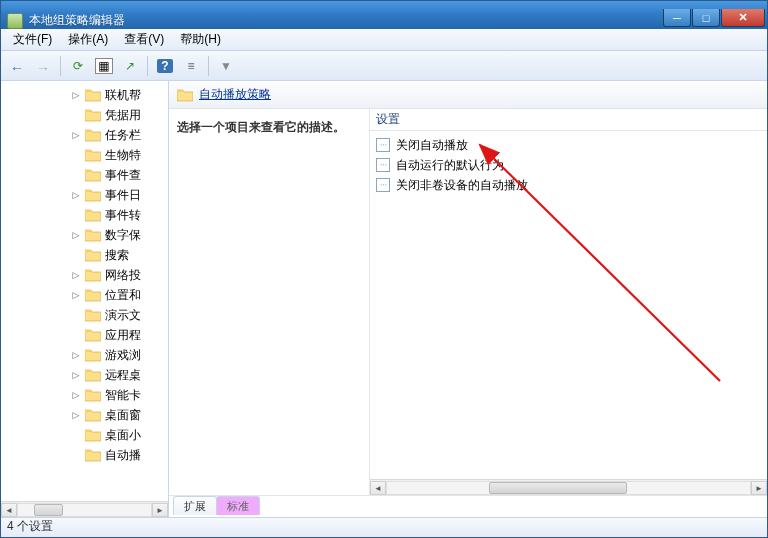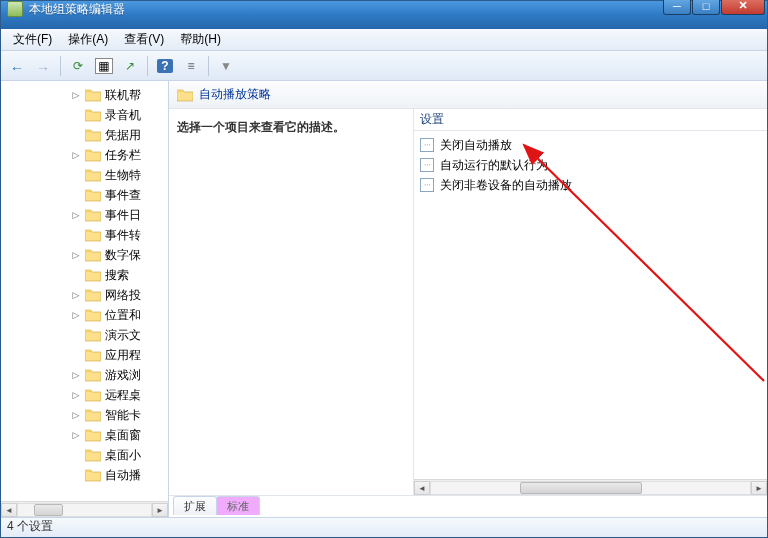--- a/index.html
+++ b/index.html
@@ -1,20 +1,20 @@
 <!DOCTYPE html>
 <html><head>
 <meta charset="utf-8">
 <style>
 * { box-sizing: border-box; margin: 0; padding: 0; font-family: "Microsoft YaHei", Tahoma, sans-serif; font-size: 12px; }
 html, body { width: 768px; height: 538px; overflow: hidden; }
 
 .window { width: 768px; height: 538px; border: 1px solid #2b5a8c; background: #fff; display: flex; flex-direction: column; }
 
-.titlebar { height: 28px; background: linear-gradient(to bottom, #4a98e0 0%, #2f79c4 50%, #2466ab 100%); display: flex; align-items: flex-start; position: relative; }
+.titlebar { height: 28px; background: linear-gradient(to bottom, #4a98e0 0%, #2f79c4 50%, #2466ab 100%); display: flex; align-items: flex-end; position: relative; }
 .titlebar .app-icon { width: 16px; height: 16px; margin: 0 6px; background: linear-gradient(#cde6b4,#8fbc5a); border: 1px solid #6a8f3f; border-radius: 2px; }
 .titlebar .title { color: #fff; text-shadow: 0 1px 1px rgba(0,0,0,.3); flex: 1; }
 .win-controls { display: flex; height: 20px; margin-right: 2px; margin-top: -4px;}
 .win-btn { width: 28px; height: 18px; margin-left: 1px; border: 1px solid #1a3f66; border-top: none; border-radius: 0 0 3px 3px; display: flex; align-items: center; justify-content: center; color:#fff; font-weight:bold; font-size:11px;}
 .win-min { background: linear-gradient(#6aaee8,#3a7fc2); }
 .win-max { background: linear-gradient(#6aaee8,#3a7fc2); }
 .win-close { background: linear-gradient(#e07a6a,#c23a2f); width: 44px; }
 
 .menubar { height: 22px; background: linear-gradient(#f6f9fd,#e4ecf7); border-bottom: 1px solid #c7d5e8; display: flex; align-items: flex-end; padding: 0 4px; }
 .menubar .menu-item { padding: 2px 8px; cursor: default; }
@@ -28,23 +28,23 @@
 .left-pane { width:168px; border-right:1px solid #c7d5e8; display:flex; flex-direction:column; min-height:0; }
 .tree { flex:1; overflow:hidden; padding-left:70px; padding-top:4px; }
 .tree-item { display:flex; align-items:center; height:20px; gap:4px; white-space:nowrap; }
 .tree-expander { width:10px; color:#6b6b6b; display:inline-flex; justify-content:center; font-size:9px; }
 .folder-icon-svg { width:16px; height:14px; flex-shrink:0; }
 .tree-label { color:#000000; }
 
 .right-pane { flex:1; display:flex; flex-direction:column; min-height:0; }
 .path-header { height:28px; border-bottom:1px solid #e1e6ec; display:flex; align-items:center; padding:0 8px; background:linear-gradient(#fdfdfe,#eef2f7); }
 .path-header .folder-icon-svg { margin-right:6px; }
-.path-title { color:#003399; }
-
-.content-row { flex:1; display:flex; min-height:0;gap:44px; }
+.path-title { color:#003399;text-decoration:underline; }
+
+.content-row { flex:1; display:flex; min-height:0; }
 .desc-col { width:200px; padding:10px 8px; }
 .desc-text { font-weight:bold; color:#333; }
 
 .settings-col { flex:1; display:flex; flex-direction:column; border-left:1px solid #e1e6ec; min-height:0; }
 .col-header { height:22px; display:flex; align-items:center; padding:0 6px; border-bottom:1px solid #e1e6ec; color:#1a3f7a; }
 .settings-list { flex:1; padding:4px 4px; position:relative; }
 .setting-item { display:flex; align-items:center; height:20px; gap:6px; padding:0 2px; }
 .setting-icon { width:14px; height:14px; border:1px solid #8aa6c1; background:#fff; display:flex; align-items:center; justify-content:center; font-size:8px; color:#556; }
 .setting-icon::after { content:"⋯"; font-size:7px; letter-spacing:-1px; }
 
@@ -123,28 +123,20 @@
 
     <div class="left-pane">
       <div class="tree" id="tree">
           <div class="tree-item">
             <span class="tree-expander">▷</span>
             <svg class="folder-icon-svg" viewBox="0 0 16 14">
               <path d="M0 2 L6 2 L7 4 L16 4 L16 13 L0 13 Z" fill="#ffe08a" stroke="#caa33a" stroke-width="0.6"></path>
               <path d="M0 2 L6 2 L7 4 L0 4 Z" fill="#f7cf63"></path>
             </svg>
             <span class="tree-label">联机帮</span>
-          </div>
-          <div class="tree-item">
-            <span class="tree-expander"></span>
-            <svg class="folder-icon-svg" viewBox="0 0 16 14">
-              <path d="M0 2 L6 2 L7 4 L16 4 L16 13 L0 13 Z" fill="#ffe08a" stroke="#caa33a" stroke-width="0.6"></path>
-              <path d="M0 2 L6 2 L7 4 L0 4 Z" fill="#f7cf63"></path>
-            </svg>
-            <span class="tree-label">录音机</span>
           </div>
           <div class="tree-item">
             <span class="tree-expander"></span>
             <svg class="folder-icon-svg" viewBox="0 0 16 14">
               <path d="M0 2 L6 2 L7 4 L16 4 L16 13 L0 13 Z" fill="#ffe08a" stroke="#caa33a" stroke-width="0.6"></path>
               <path d="M0 2 L6 2 L7 4 L0 4 Z" fill="#f7cf63"></path>
             </svg>
             <span class="tree-label">凭据用</span>
           </div>
           <div class="tree-item">

